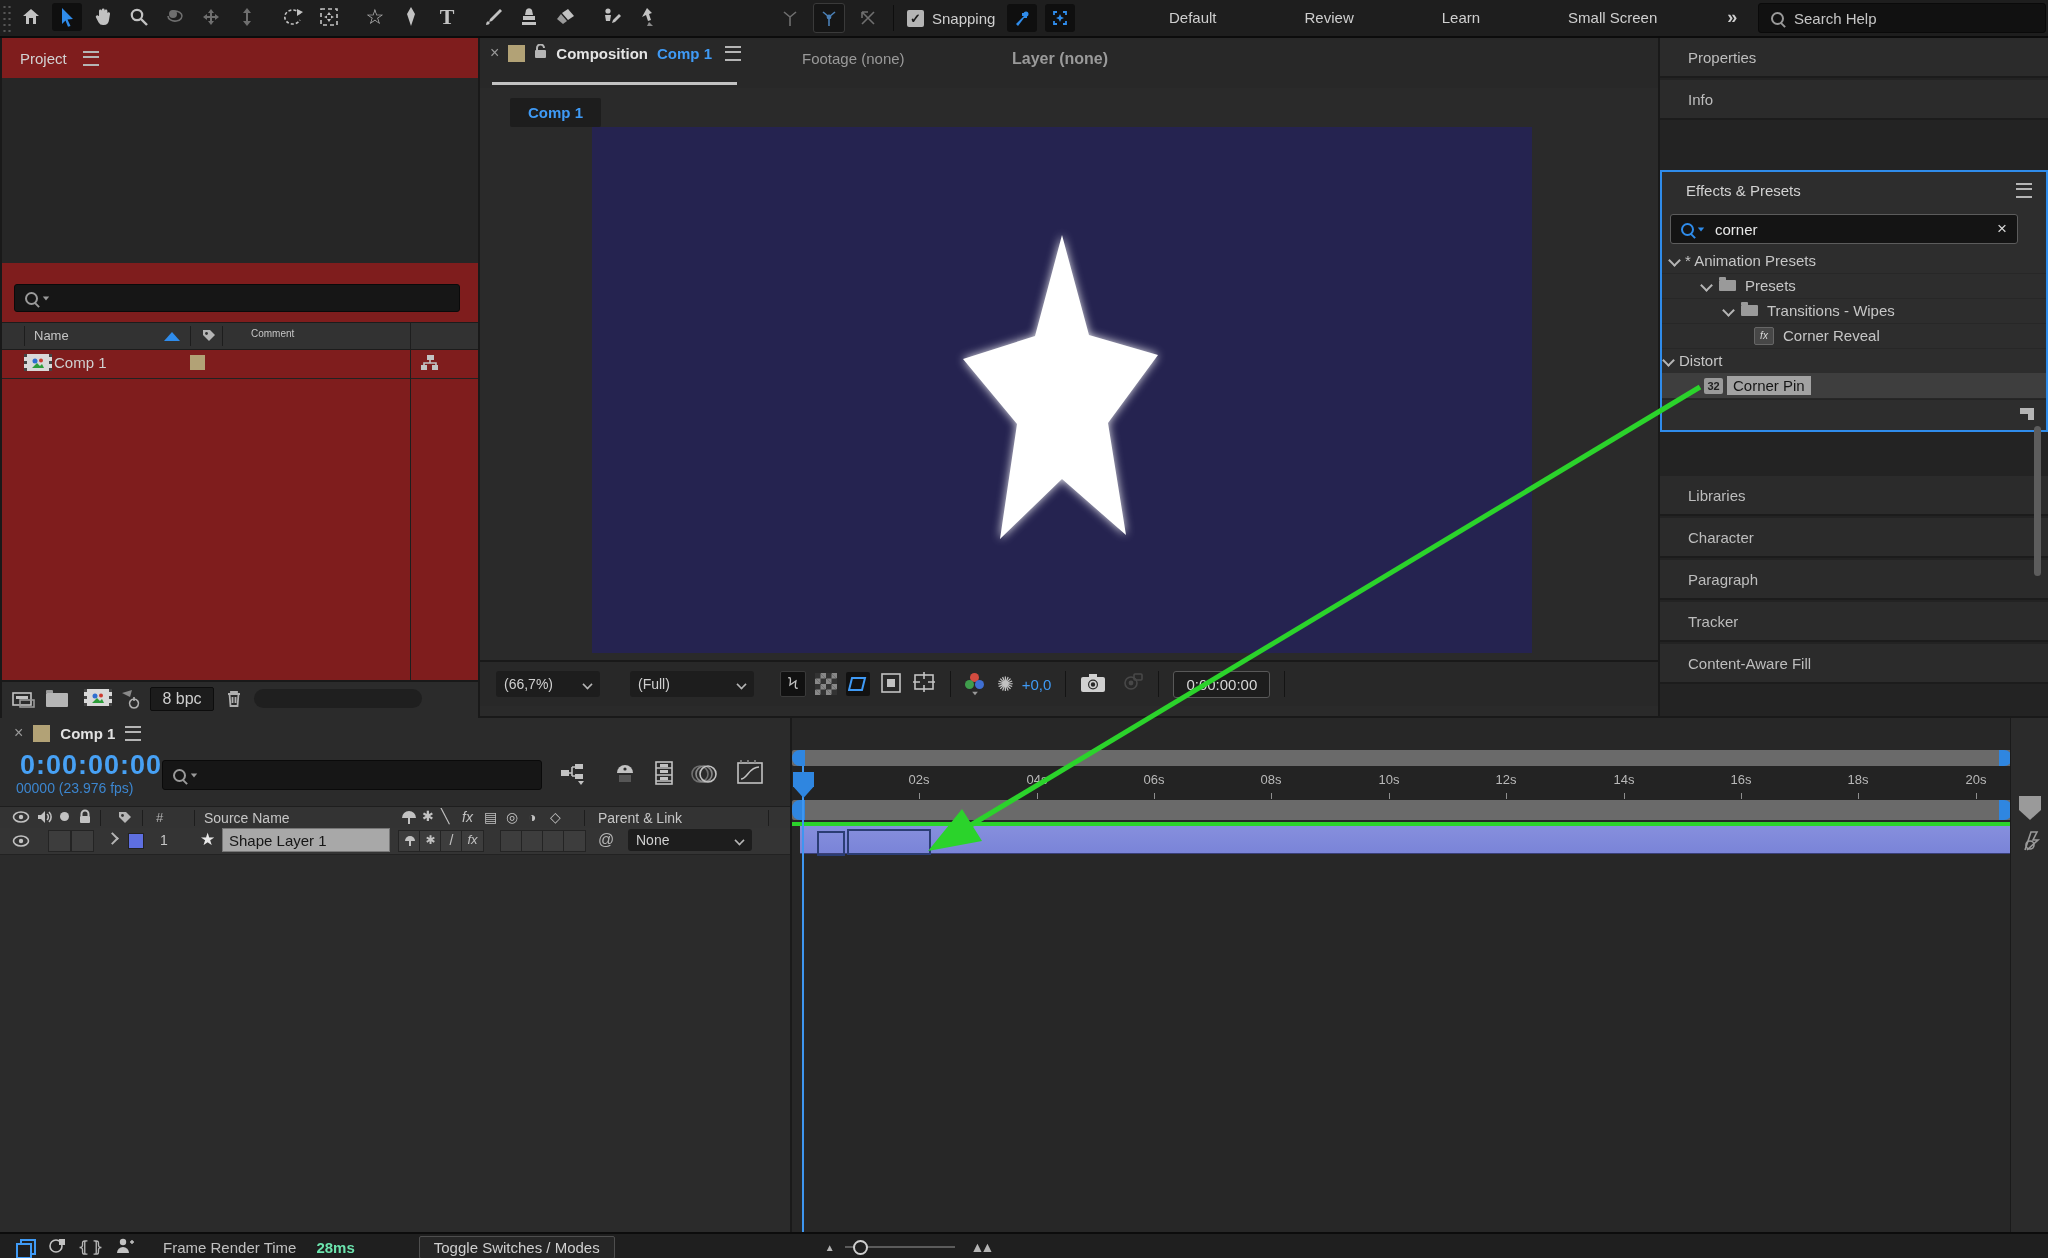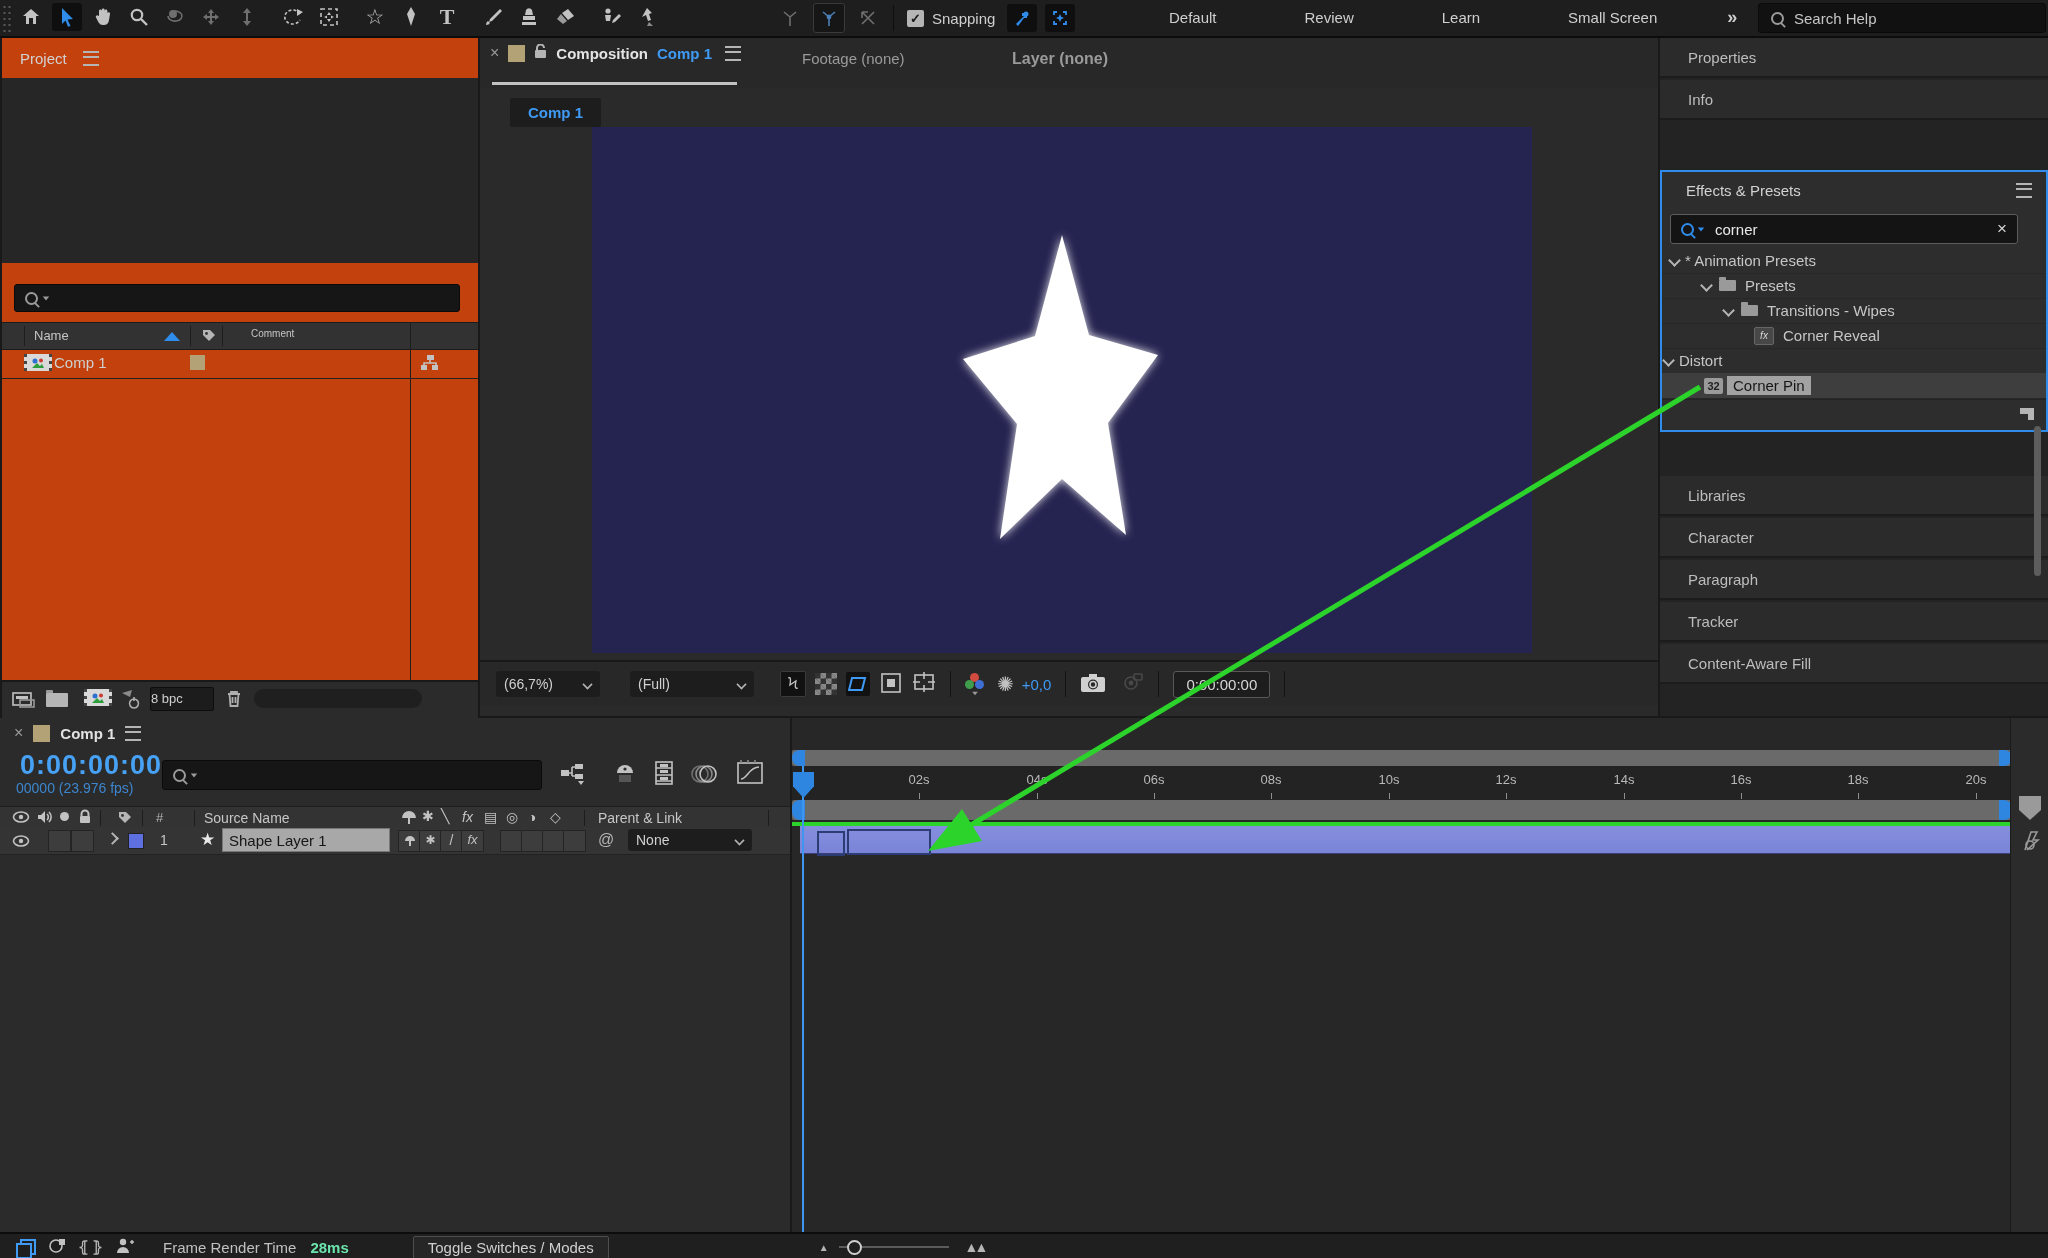--- a/index.html
+++ b/index.html
@@ -1,21 +1,21 @@
 <!DOCTYPE html>
 <html><head>
 <meta charset="utf-8">
 <style>
   html,body{margin:0;padding:0;background:#151515;}
   #root{position:relative;width:2048px;height:1258px;background:#191919;
         font-family:"Liberation Sans",sans-serif;color:#c8c8c8;font-size:14px;
         overflow:hidden;-webkit-font-smoothing:antialiased;}
   .abs{position:absolute;}
   .nowrap{white-space:nowrap;}
-  .panel{background:#c2410c;}
+  .panel{background:#7f1d1d;}
   .hdrtxt{color:#bdbdbd;font-size:15px;}
   .chev{display:inline-block;width:7px;height:7px;border-left:2px solid #b5b5b5;border-bottom:2px solid #b5b5b5;transform:rotate(-45deg);vertical-align:middle;}
   .hamb{display:inline-block;width:16px;height:11px;border-top:2px solid #b5b5b5;border-bottom:2px solid #b5b5b5;position:relative;}
   .hamb:before{content:"";position:absolute;left:0;right:0;top:3px;height:2px;background:#b5b5b5;}
   .folder{display:inline-block;width:17px;height:11px;background:#9a9a9a;border-radius:1px;position:relative;vertical-align:middle;}
   .folder:before{content:"";position:absolute;top:-3px;left:0;width:7px;height:3px;background:#9a9a9a;border-radius:1px 1px 0 0;}
   .swatch-tan{display:inline-block;width:17px;height:17px;background:#b2a276;vertical-align:middle;}
   .searchbox{background:#161616;border:1px solid #0a0a0a;border-radius:3px;display:flex;align-items:center;color:#d6d6d6;}
   .mag{width:9px;height:9px;border:2px solid #9a9a9a;border-radius:50%;position:relative;display:inline-block;}
   .mag:after{content:"";position:absolute;width:2px;height:6px;background:#9a9a9a;transform:rotate(-45deg);left:9px;top:8px;}
@@ -241,21 +241,21 @@
             <circle cx="4" cy="4" r="2.5" fill="#2f6fd0"></circle>
             <path d="M1 11 L6 6 L9 9 L11 7 L13 11 Z" fill="#2d9e3a"></path>
             <circle cx="10" cy="3.5" r="2" fill="#cc3b2f"></circle>
           </svg>
         </span>
       <span class="abs" style="left:118px;top:7px;">
         <svg width="22" height="20">
             <path class="fd" d="M2 4 L12 1 L10 8 Z" style="fill:#8a8a8a"></path>
             <path class="s" d="M14 10 a4.5 4.5 0 1 0 0.01 0 M14 8 V12" style="stroke:#b0b0b0"></path>
           </svg></span>
-      <span class="abs" style="left:148px;top:5px;width:62px;height:22px;background:#1c1c1c;border:1px solid #0d0d0d;border-radius:2px;text-align:left;line-height:22px;font-size:13px;color:#cfcfcf;">8 bpc</span>
+      <span class="abs" style="left:148px;top:5px;width:62px;height:22px;background:#1c1c1c;border:1px solid #0d0d0d;border-radius:2px;text-align:center;line-height:22px;font-size:16px;color:#cfcfcf;">8 bpc</span>
       <span class="abs" style="left:222px;top:6px;">
         <svg width="20" height="22">
             <path class="s" d="M4 6 H16 M7 6 V4 H13 V6 M5.5 6 L6.5 18 H13.5 L14.5 6 M8.5 9 V15 M11.5 9 V15" style="stroke:#b0b0b0;stroke-width:1.8"></path>
           </svg></span>
       <span class="abs" style="left:252px;top:7px;width:168px;height:19px;background:#1f1f1f;border-radius:10px;"></span>
     </div>
   </div>
 
   <div class="abs panel" style="left:480px;top:38px;width:1178px;height:678px;background:#2a2a2a;">
 
@@ -610,21 +610,21 @@
           <rect class="f" x="11" y="1" width="6" height="6"></rect>
         </svg></span>
     <span style="margin-left:12px;color:#b5b5b5;font-size:15px;font-weight:bold;">⦃ ⦄</span>
     <span style="margin-left:12px;">
       <svg width="20" height="16">
           <circle class="f" cx="8" cy="4" r="3.2"></circle>
           <path class="f" d="M2 15 a6 6 0 0 1 12 0 Z"></path>
           <path class="s" d="M15 4 h4 M17 2 v4" style="stroke-width:1.4"></path>
         </svg></span>
     <span style="margin-left:28px;color:#c0c0c0;font-size:15px;">Frame Render Time</span>
-    <span style="margin-left:14px;color:#6ce4ae;font-size:15px;font-weight:bold;">28ms</span>
+    <span style="margin-left:20px;color:#6ce4ae;font-size:15px;font-weight:bold;">28ms</span>
     <span style="margin-left:64px;padding:2px 14px;background:#262626;border:1px solid #4e4e4e;border-radius:2px;color:#cfcfcf;font-size:15px;">Toggle Switches / Modes</span>
     <span style="margin-left:210px;color:#b5b5b5;font-size:10px;">▲</span>
     <span style="margin-left:10px;position:relative;width:110px;height:14px;">
       <span class="abs" style="left:0;top:6px;width:110px;height:2px;background:#5b5b5b;"></span>
       <span class="abs" style="left:8px;top:0;width:11px;height:11px;border:2px solid #cfcfcf;border-radius:50%;background:#1f1f1f;"></span>
       </span>
     <span style="margin-left:16px;color:#b5b5b5;font-size:14px;letter-spacing:-4px;">▲▲</span>
   </div>
 
   <svg class="abs" style="left:0;top:0;pointer-events:none;z-index:60;" width="2048" height="1258">

